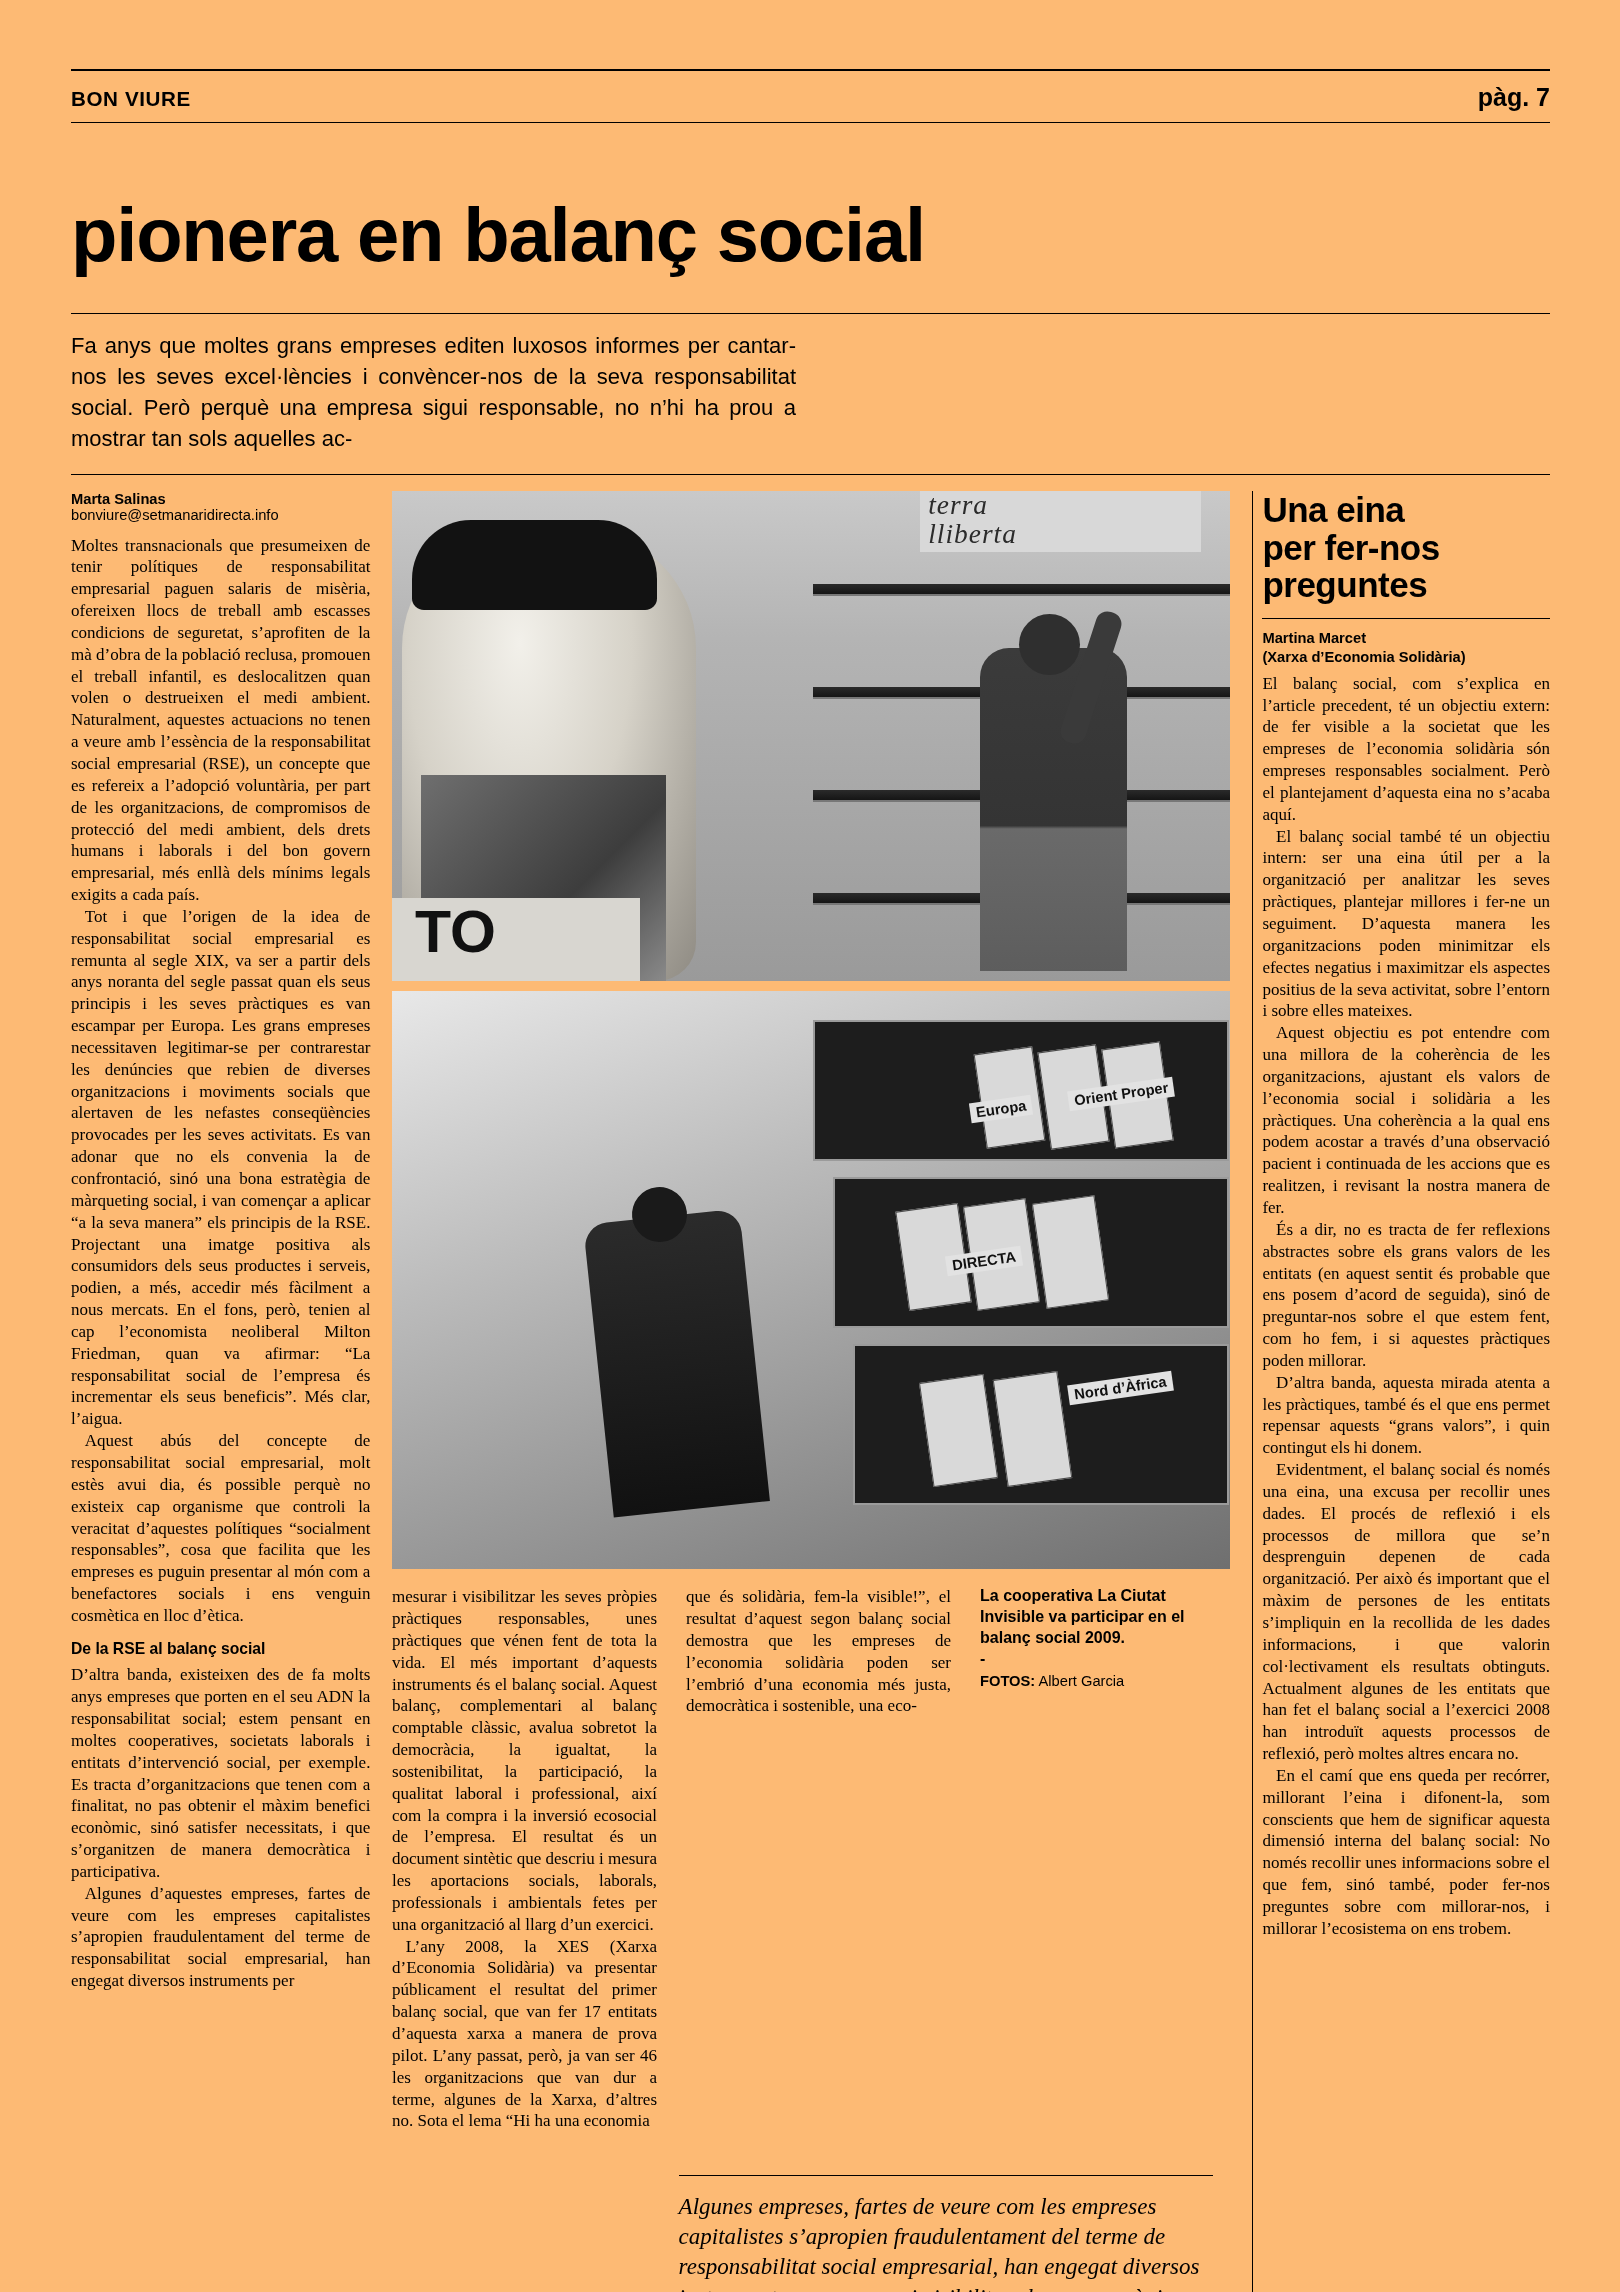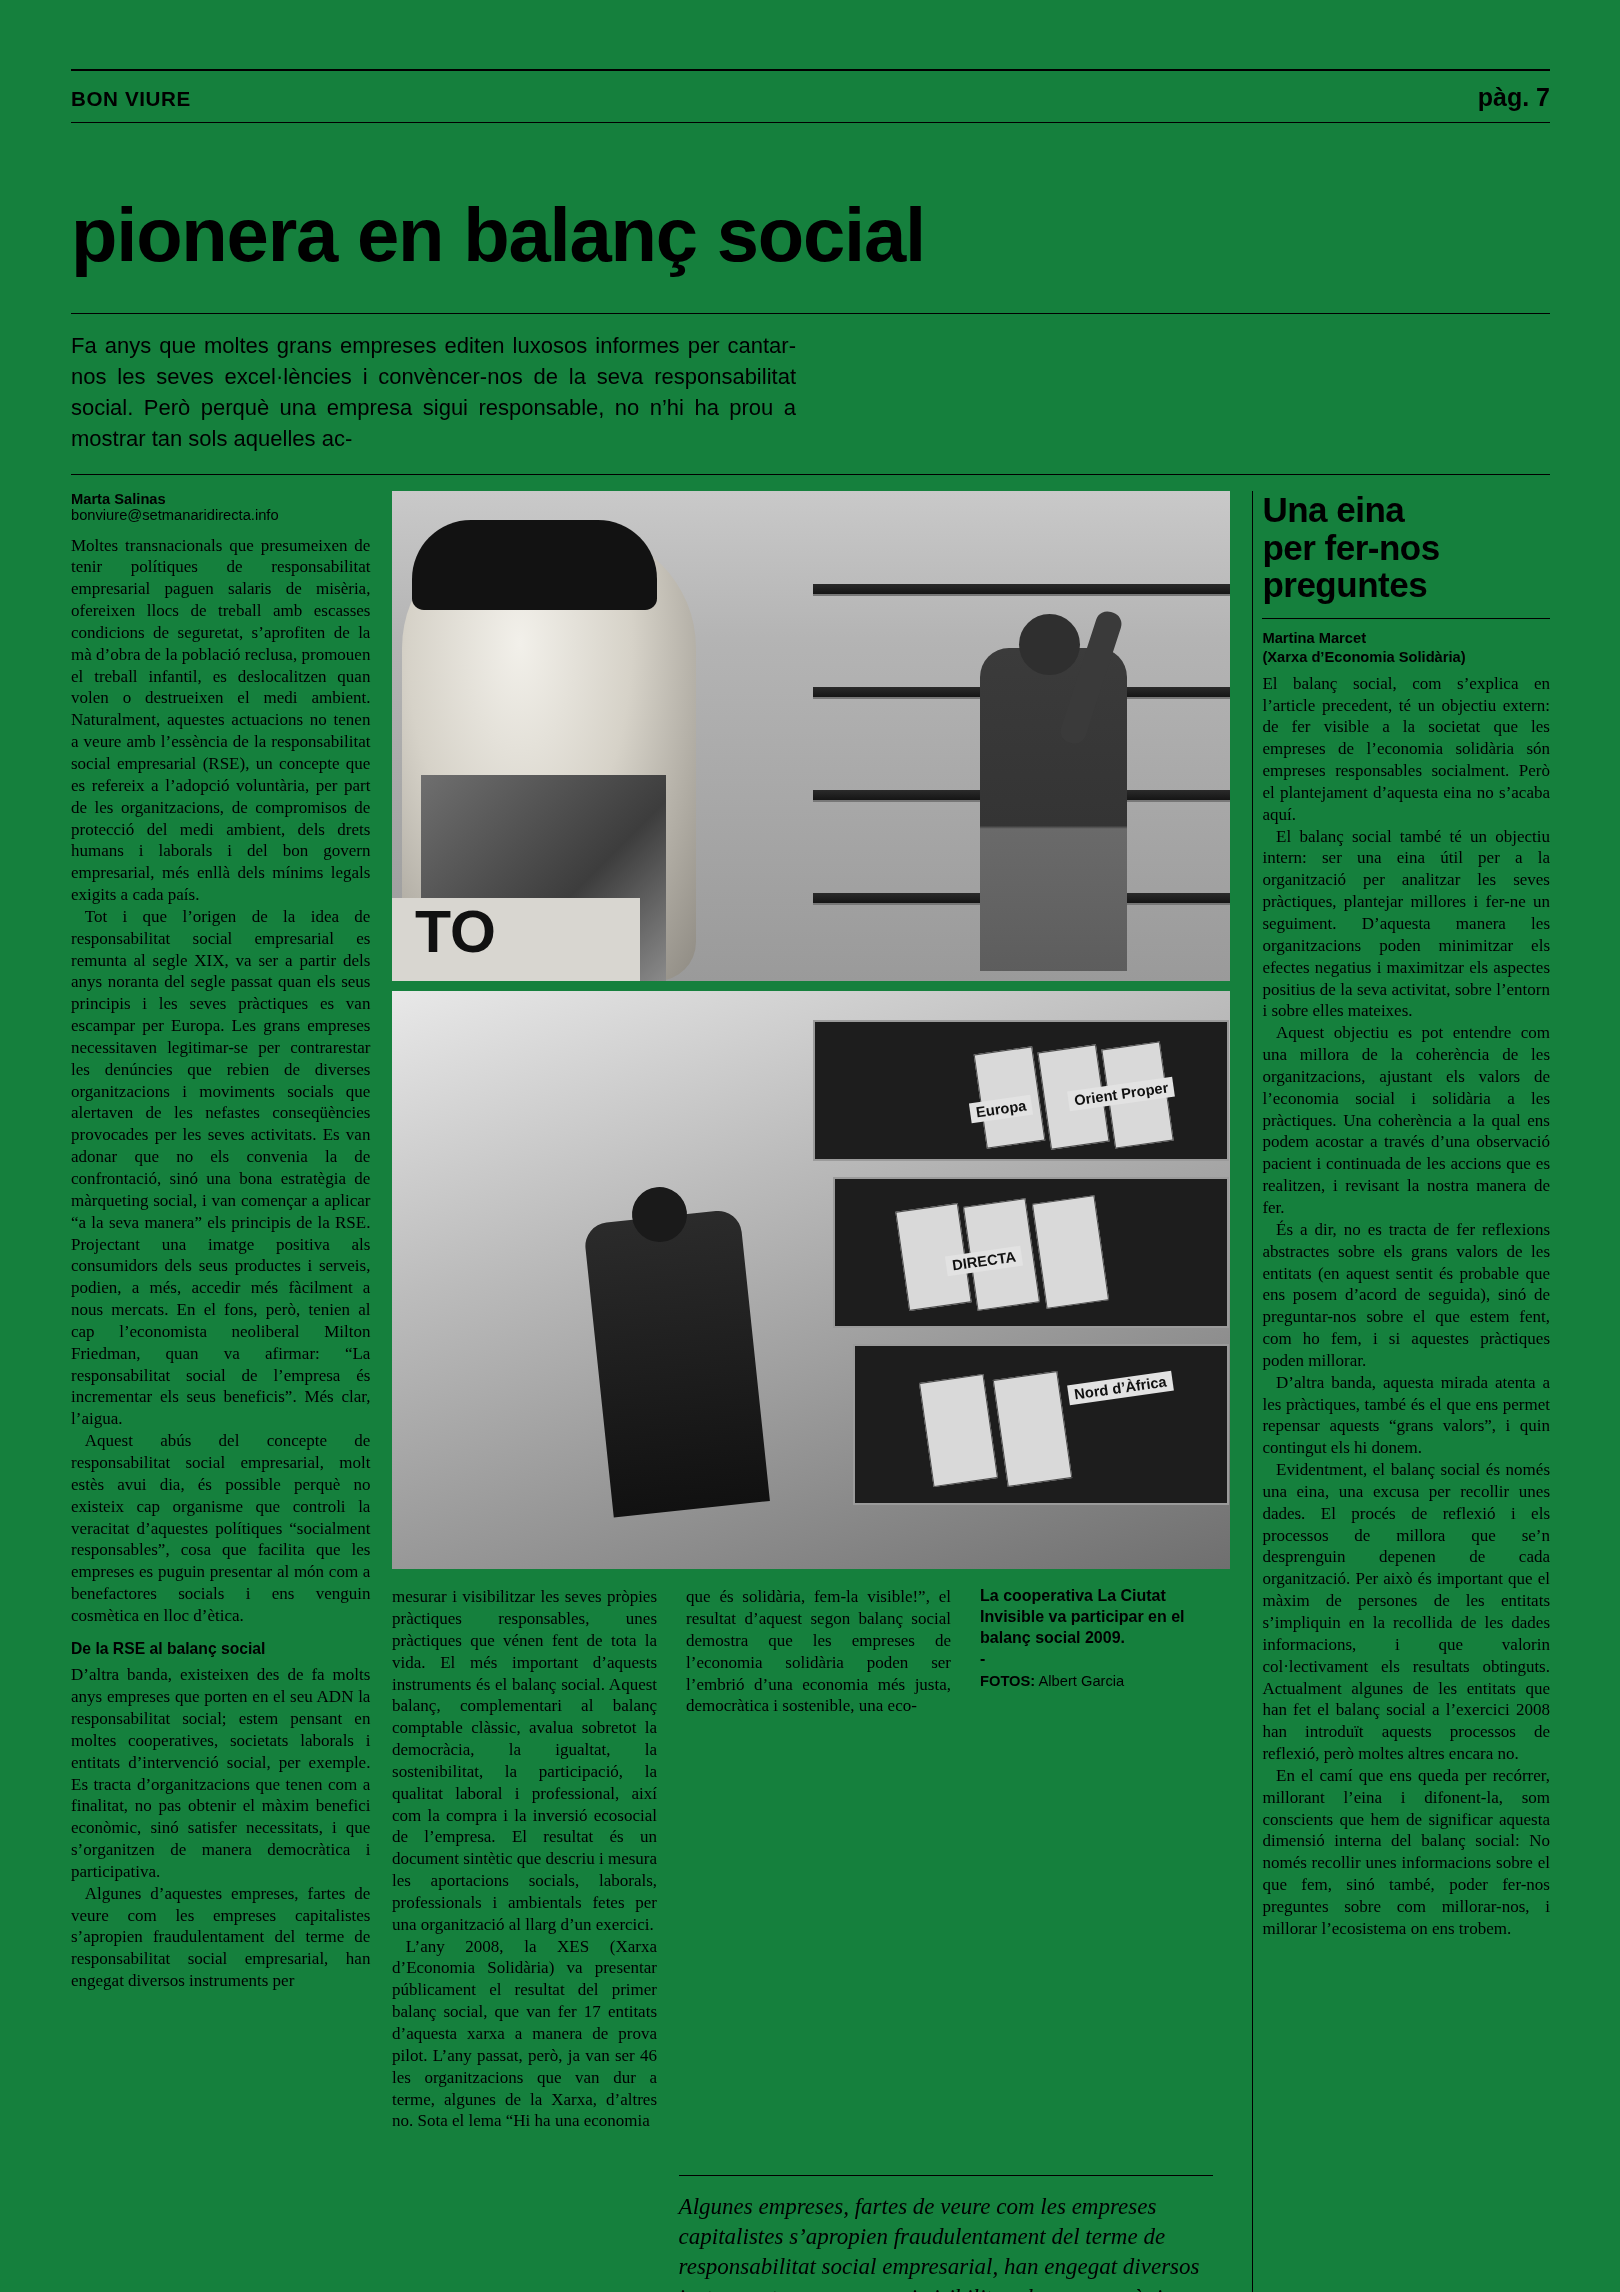--- a/index.html
+++ b/index.html
@@ -13,21 +13,21 @@
     font-family: "Liberation Serif", serif;
     color: #000;
     position: relative;
     overflow: hidden;
   }
   .page {
     position: absolute;
     left: 0; top: 0;
     width: 1620px;
     height: 2293px;
-    background: #15803d;
+    background: #fdba74;
   }
   .content {
     position: absolute;
     left: 71px;
     top: 69px;
     width: 1479px;
   }
 
   
   .masthead {
@@ -356,20 +356,24 @@
       </div>
 
       <div class="col-mid">
 
         <div class="photo photo-1">
           <div class="p1-wall"></div>
           <div class="p1-shelf" style="left:421px; top:93px; width:417px; height:9.8px;"></div>
           <div class="p1-shelf" style="left:421px; top:196px; width:417px; height:9.8px;"></div>
           <div class="p1-shelf" style="left:421px; top:299px; width:417px; height:9.8px;"></div>
           <div class="p1-shelf" style="left:421px; top:402px; width:417px; height:9.8px;"></div>
+          <div class="p1-sign">
+            <span>terra</span><br>
+            <span>lliberta</span>
+          </div>
           <div class="p1-person"></div>
           <div class="p1-head"></div>
           <div class="p1-arm"></div>
           <div class="p1-mannequin"></div>
           <div class="p1-hat"></div>
           <div class="p1-scarf"></div>
           <div class="p1-tshirt">TO</div>
         </div>
 
         <div class="photo photo-2">

